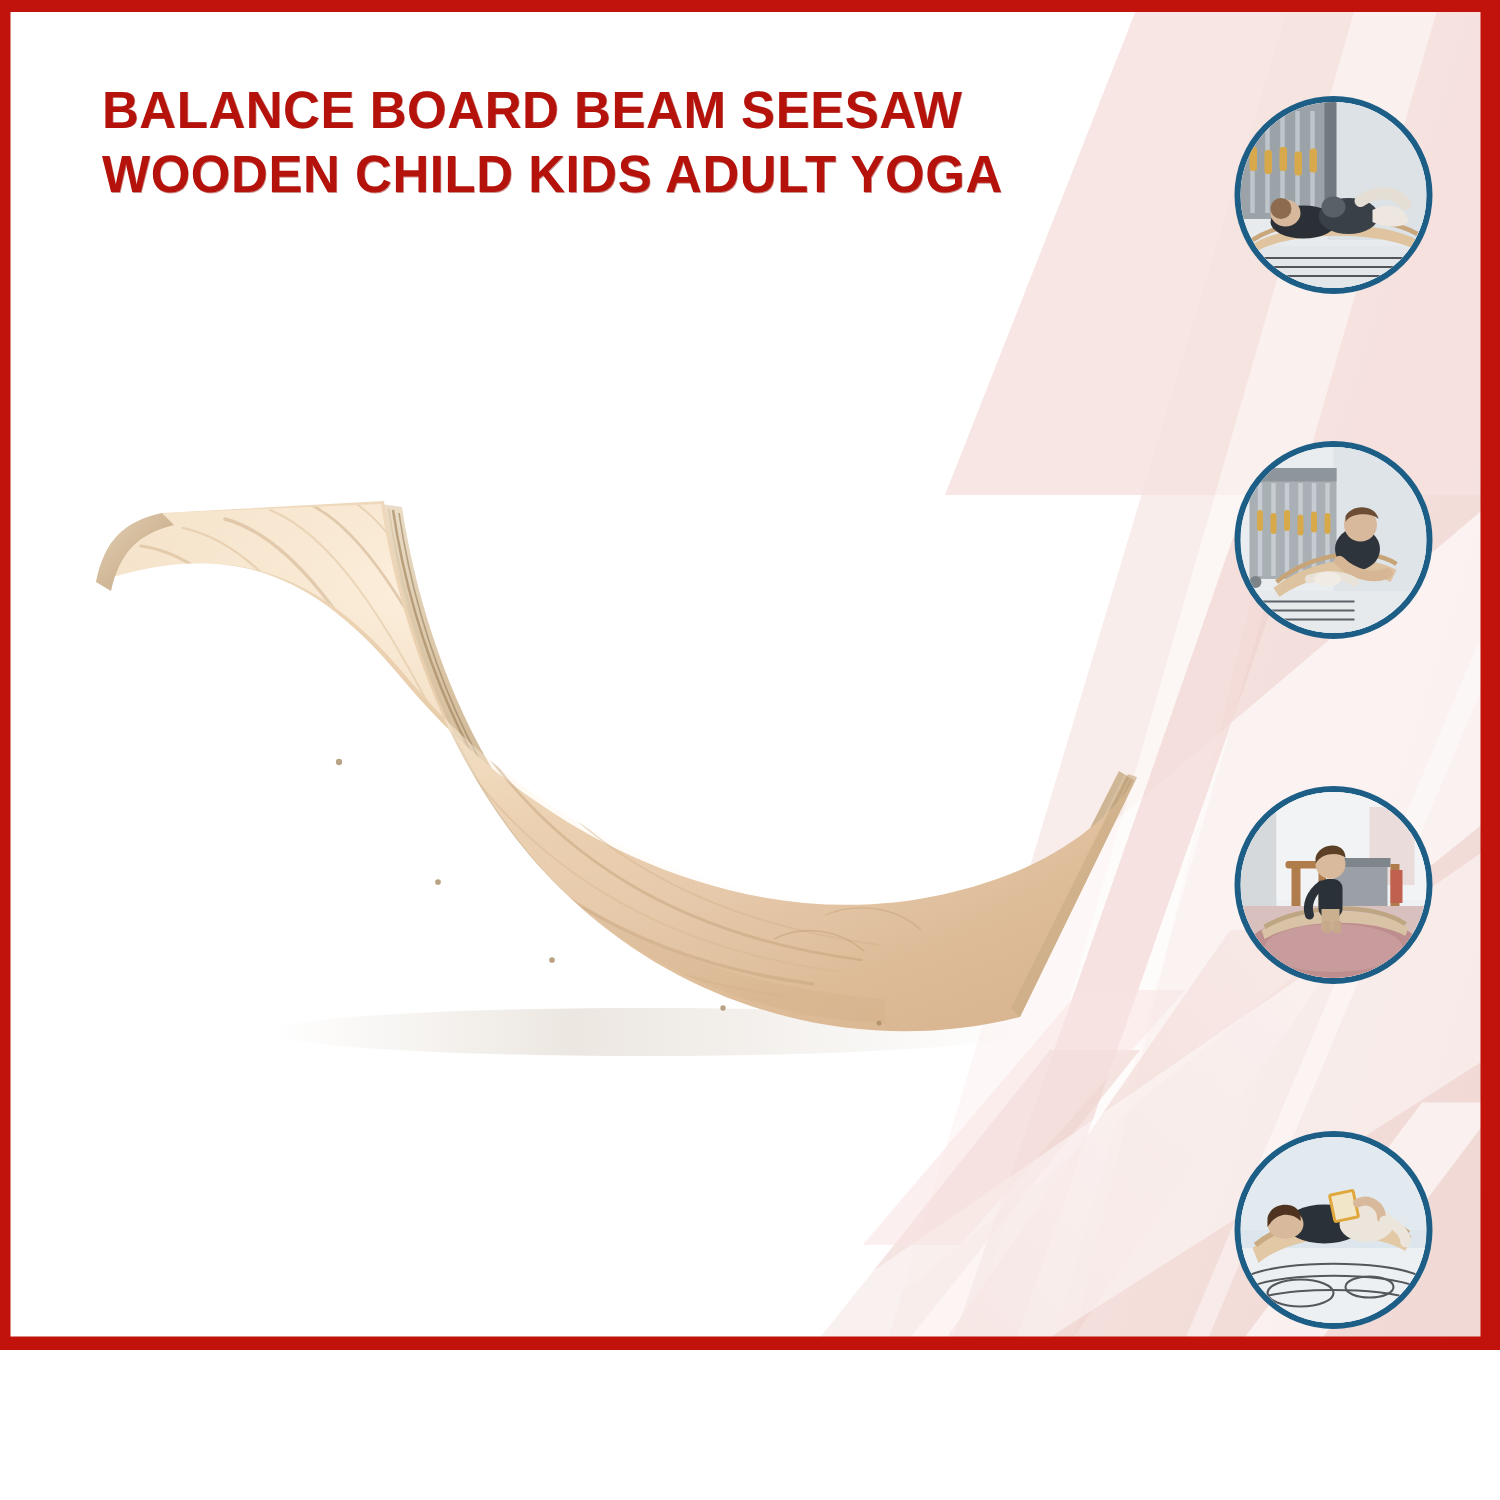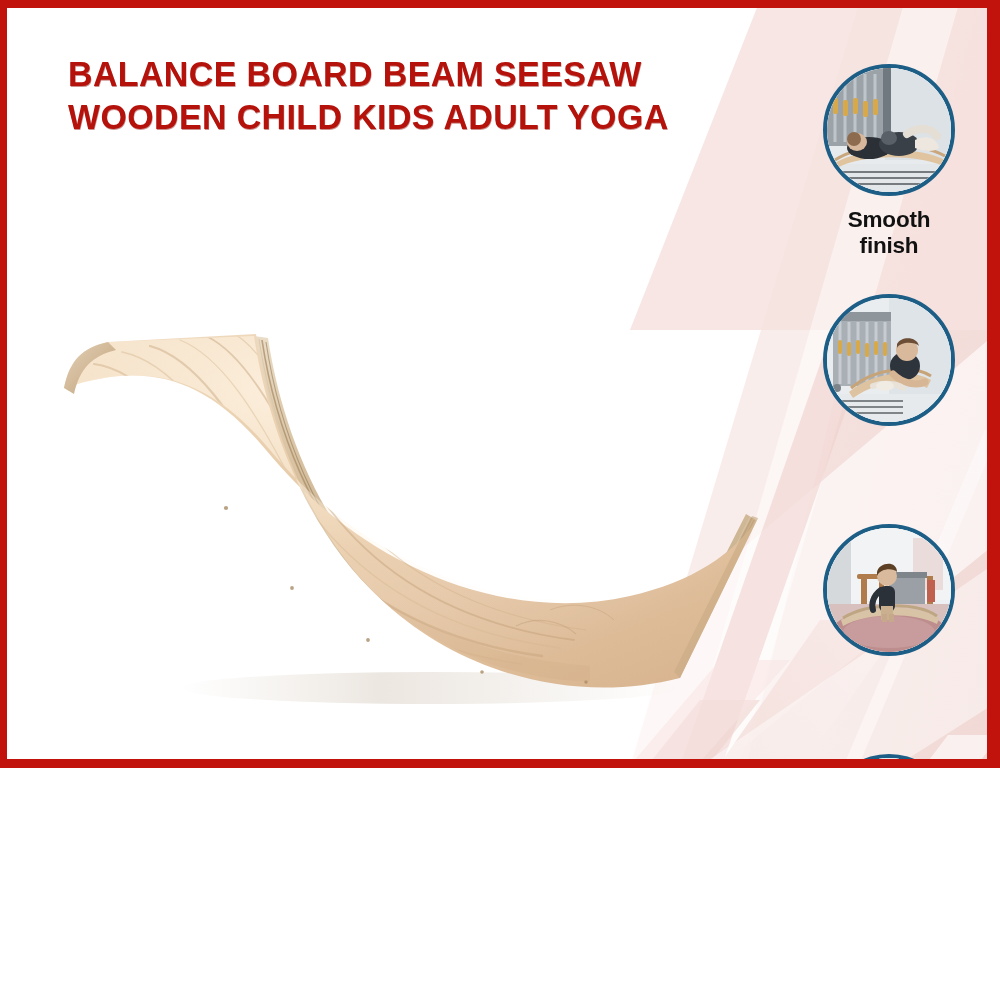--- a/index.html
+++ b/index.html
@@ -6,21 +6,21 @@
     margin: 0;
     padding: 0;
     background: #ffffff;
   }
   body {
     font-family: "Liberation Sans", sans-serif;
   }
   #poster {
     position: relative;
     width: 1000px;
-    height: 768px;
+    height: 900px;
     overflow: hidden;
     background: #ffffff;
     box-sizing: border-box;
   }
 
   
   .frame-edge { position: absolute; background: #C1120B; z-index: 60; }
   .frame-top    { top: 0;    left: 0;  width: 1000px; height: 8px; }
   .frame-bottom { bottom: 0; left: 0;  width: 1000px; height: 9px; }
   .frame-left   { top: 0;    left: 0;  width: 7px;  height: 1000px; }
@@ -309,24 +309,20 @@
           <path d="M 6 96 C 34 78, 92 78, 118 92 L 116 98 C 90 86, 34 86, 10 100 Z" fill="#E0C49F"></path>
           <path d="M 8 92 C 36 74, 94 74, 118 88" stroke="#C9A67C" stroke-width="3" fill="none"></path>
           <ellipse cx="42" cy="80" rx="22" ry="11" fill="#2B3036"></ellipse>
           <ellipse cx="72" cy="76" rx="20" ry="12" fill="#3A4047"></ellipse>
           <ellipse cx="30" cy="74" rx="10" ry="9" fill="#D8B89C"></ellipse>
           <circle cx="27" cy="71" r="7" fill="#8C6B4E"></circle>
           <path d="M 88 72 C 100 66, 110 70, 112 80 C 108 84, 96 84, 88 80 Z" fill="#EDE7DF"></path>
           <path d="M 80 66 C 92 58, 104 60, 110 68" stroke="#E5DED4" stroke-width="8" fill="none" stroke-linecap="round"></path>
           <ellipse cx="62" cy="70" rx="8" ry="7" fill="#596068"></ellipse>
         </svg>
-      </div>
-      <div class="feature-caption">
-        <span>Smooth</span><br>
-        <span>finish</span>
       </div>
     </div>
 
     <div class="feature-item">
       <div class="feature-circle">
         <svg viewBox="0 0 124 124" xmlns="http://www.w3.org/2000/svg">
           <rect x="0" y="0" width="124" height="124" fill="#E9EDF0"></rect>
           <rect x="62" y="0" width="62" height="96" fill="#DFE4E8"></rect>
           <rect x="6" y="14" width="58" height="74" fill="#A8AFB5"></rect>
           <rect x="6" y="14" width="58" height="9" fill="#8E969C"></rect>

